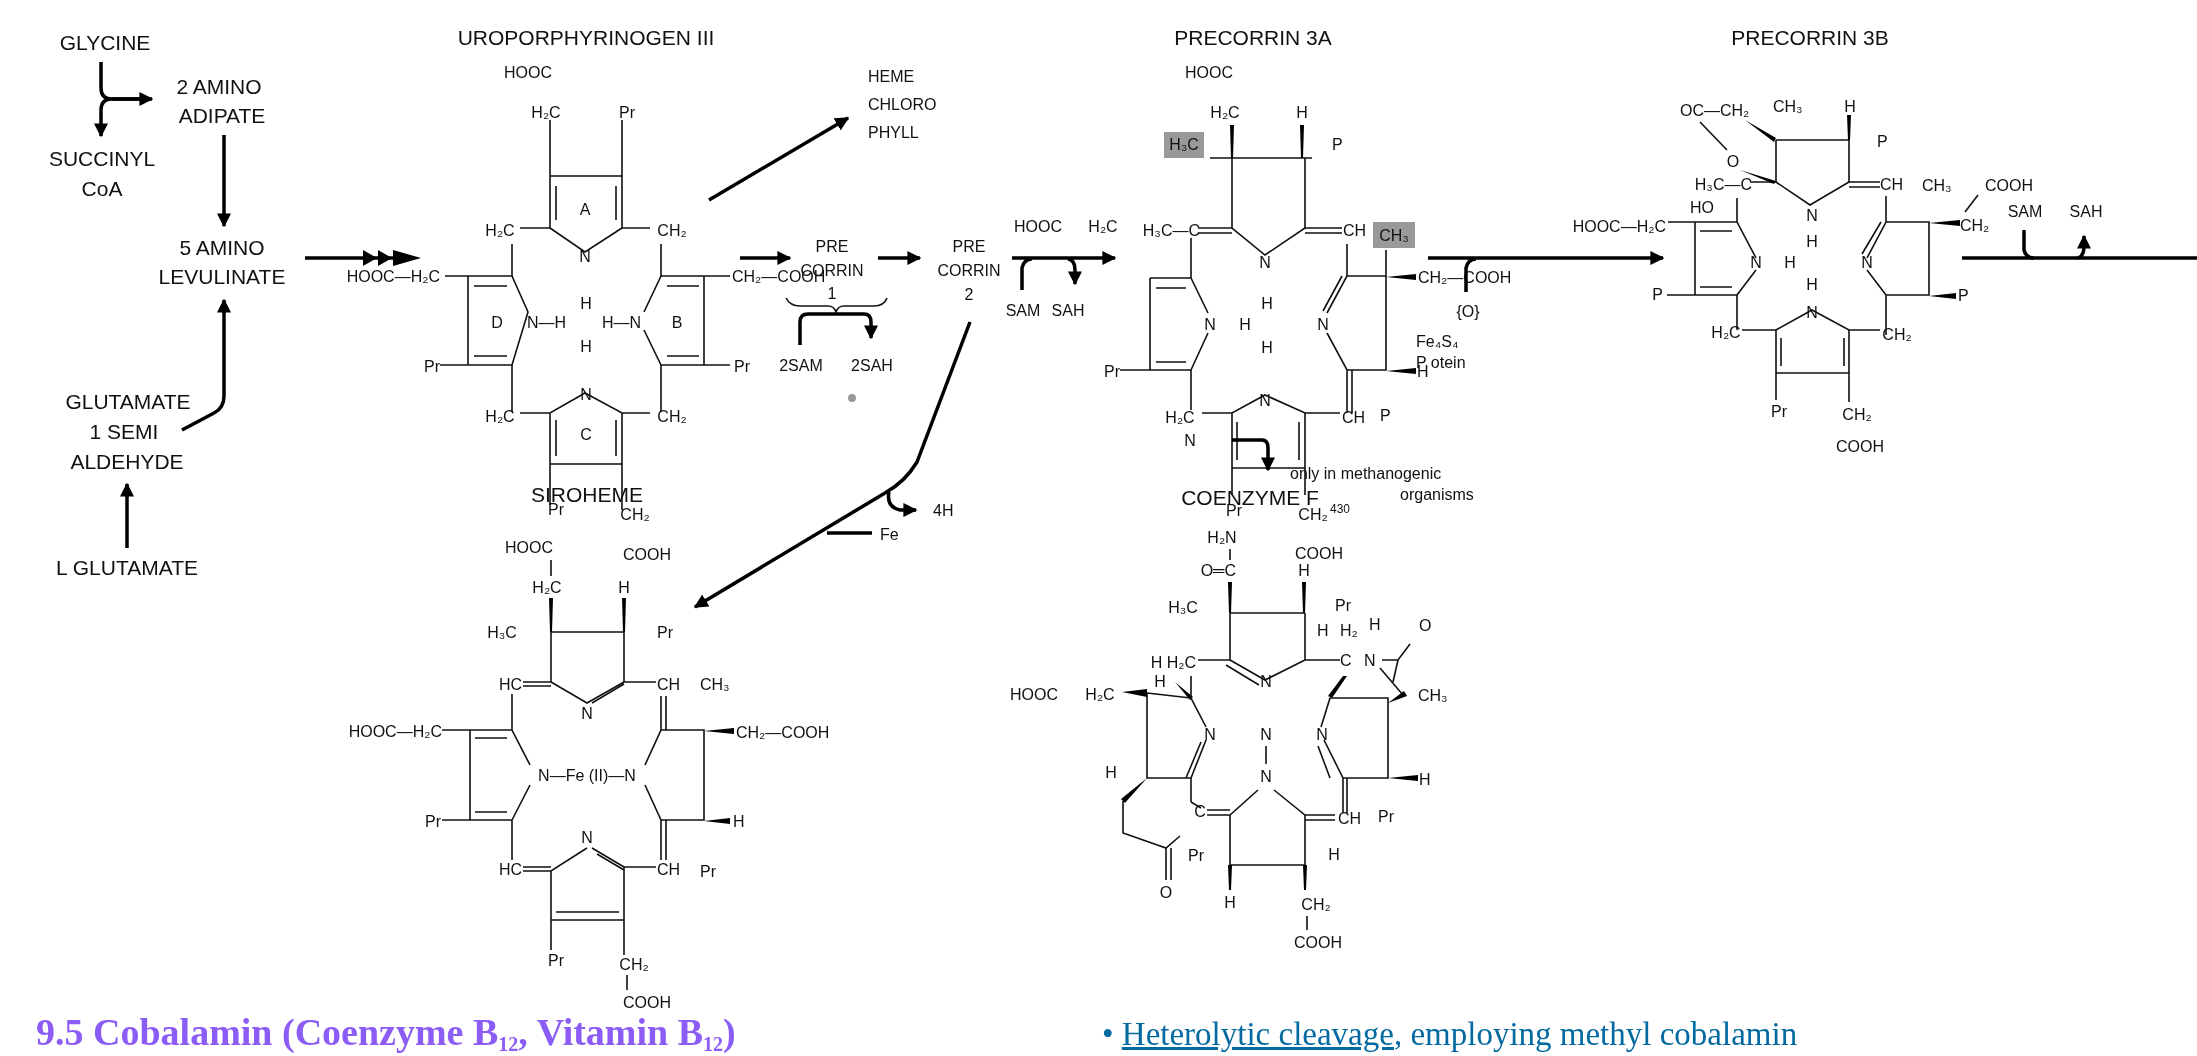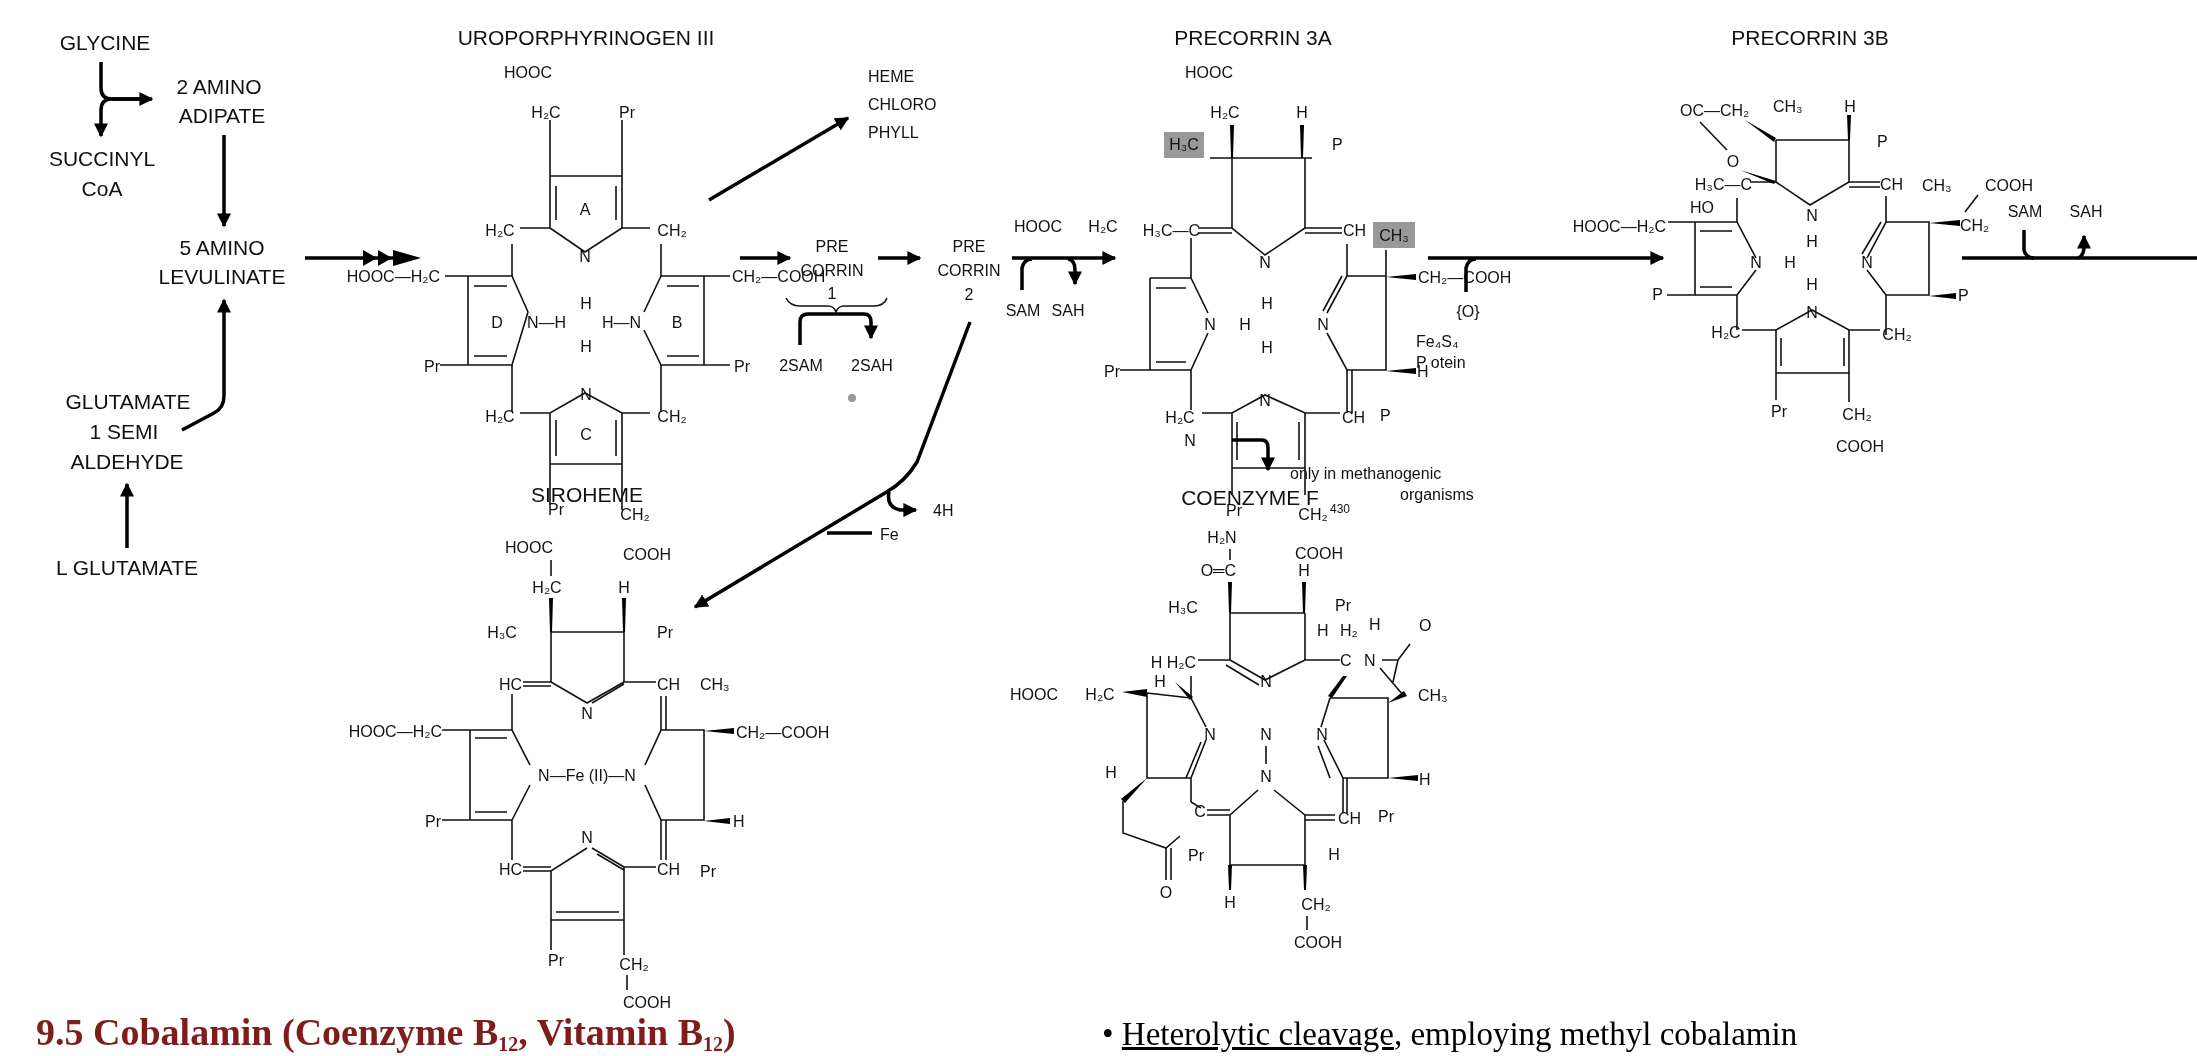--- a/index.html
+++ b/index.html
@@ -6,23 +6,23 @@
   body { width:2197px; height:1056px; overflow:hidden; position:relative; }
   svg { position:absolute; left:0; top:0; }
   .lbl { font-family:"Liberation Sans", sans-serif; fill:#111; }
   .big { font-size:21px; }
   .sm  { font-size:16px; }
   .xs  { font-size:12px; }
   .thin { stroke:#111; stroke-width:1.6; fill:none; }
   .arr  { stroke:#000; stroke-width:3.5; fill:none; }
   .head { fill:#000; }
   .wedge { fill:#000; }
-  .heading { position:absolute; left:36px; top:1010px; font-family:"Liberation Serif", serif; font-weight:bold; font-size:38px; color:#7f1d1d; white-space:nowrap; }
+  .heading { position:absolute; left:36px; top:1010px; font-family:"Liberation Serif", serif; font-weight:bold; font-size:38px; color:#8b5cf6; white-space:nowrap; }
   .heading sub { font-size:20px; vertical-align:-6px; }
-  .bullet { position:absolute; left:1102px; top:1016px; font-family:"Liberation Serif", serif; font-size:33px; color:#000000; white-space:nowrap; }
+  .bullet { position:absolute; left:1102px; top:1016px; font-family:"Liberation Serif", serif; font-size:33px; color:#0369a1; white-space:nowrap; }
   .bullet .u { text-decoration:underline; }
   .smudge { fill:#777; opacity:0.75; }
 </style>
 </head>
 <body>
 
 <svg width="2197" height="1056" viewBox="0 0 2197 1056" xmlns="http://www.w3.org/2000/svg">
   <defs>
     <marker id="ah" viewBox="0 0 10 10" refX="9" refY="5" markerWidth="4" markerHeight="4" orient="auto">
       <path d="M0,0 L10,5 L0,10 z" fill="#000"></path>

